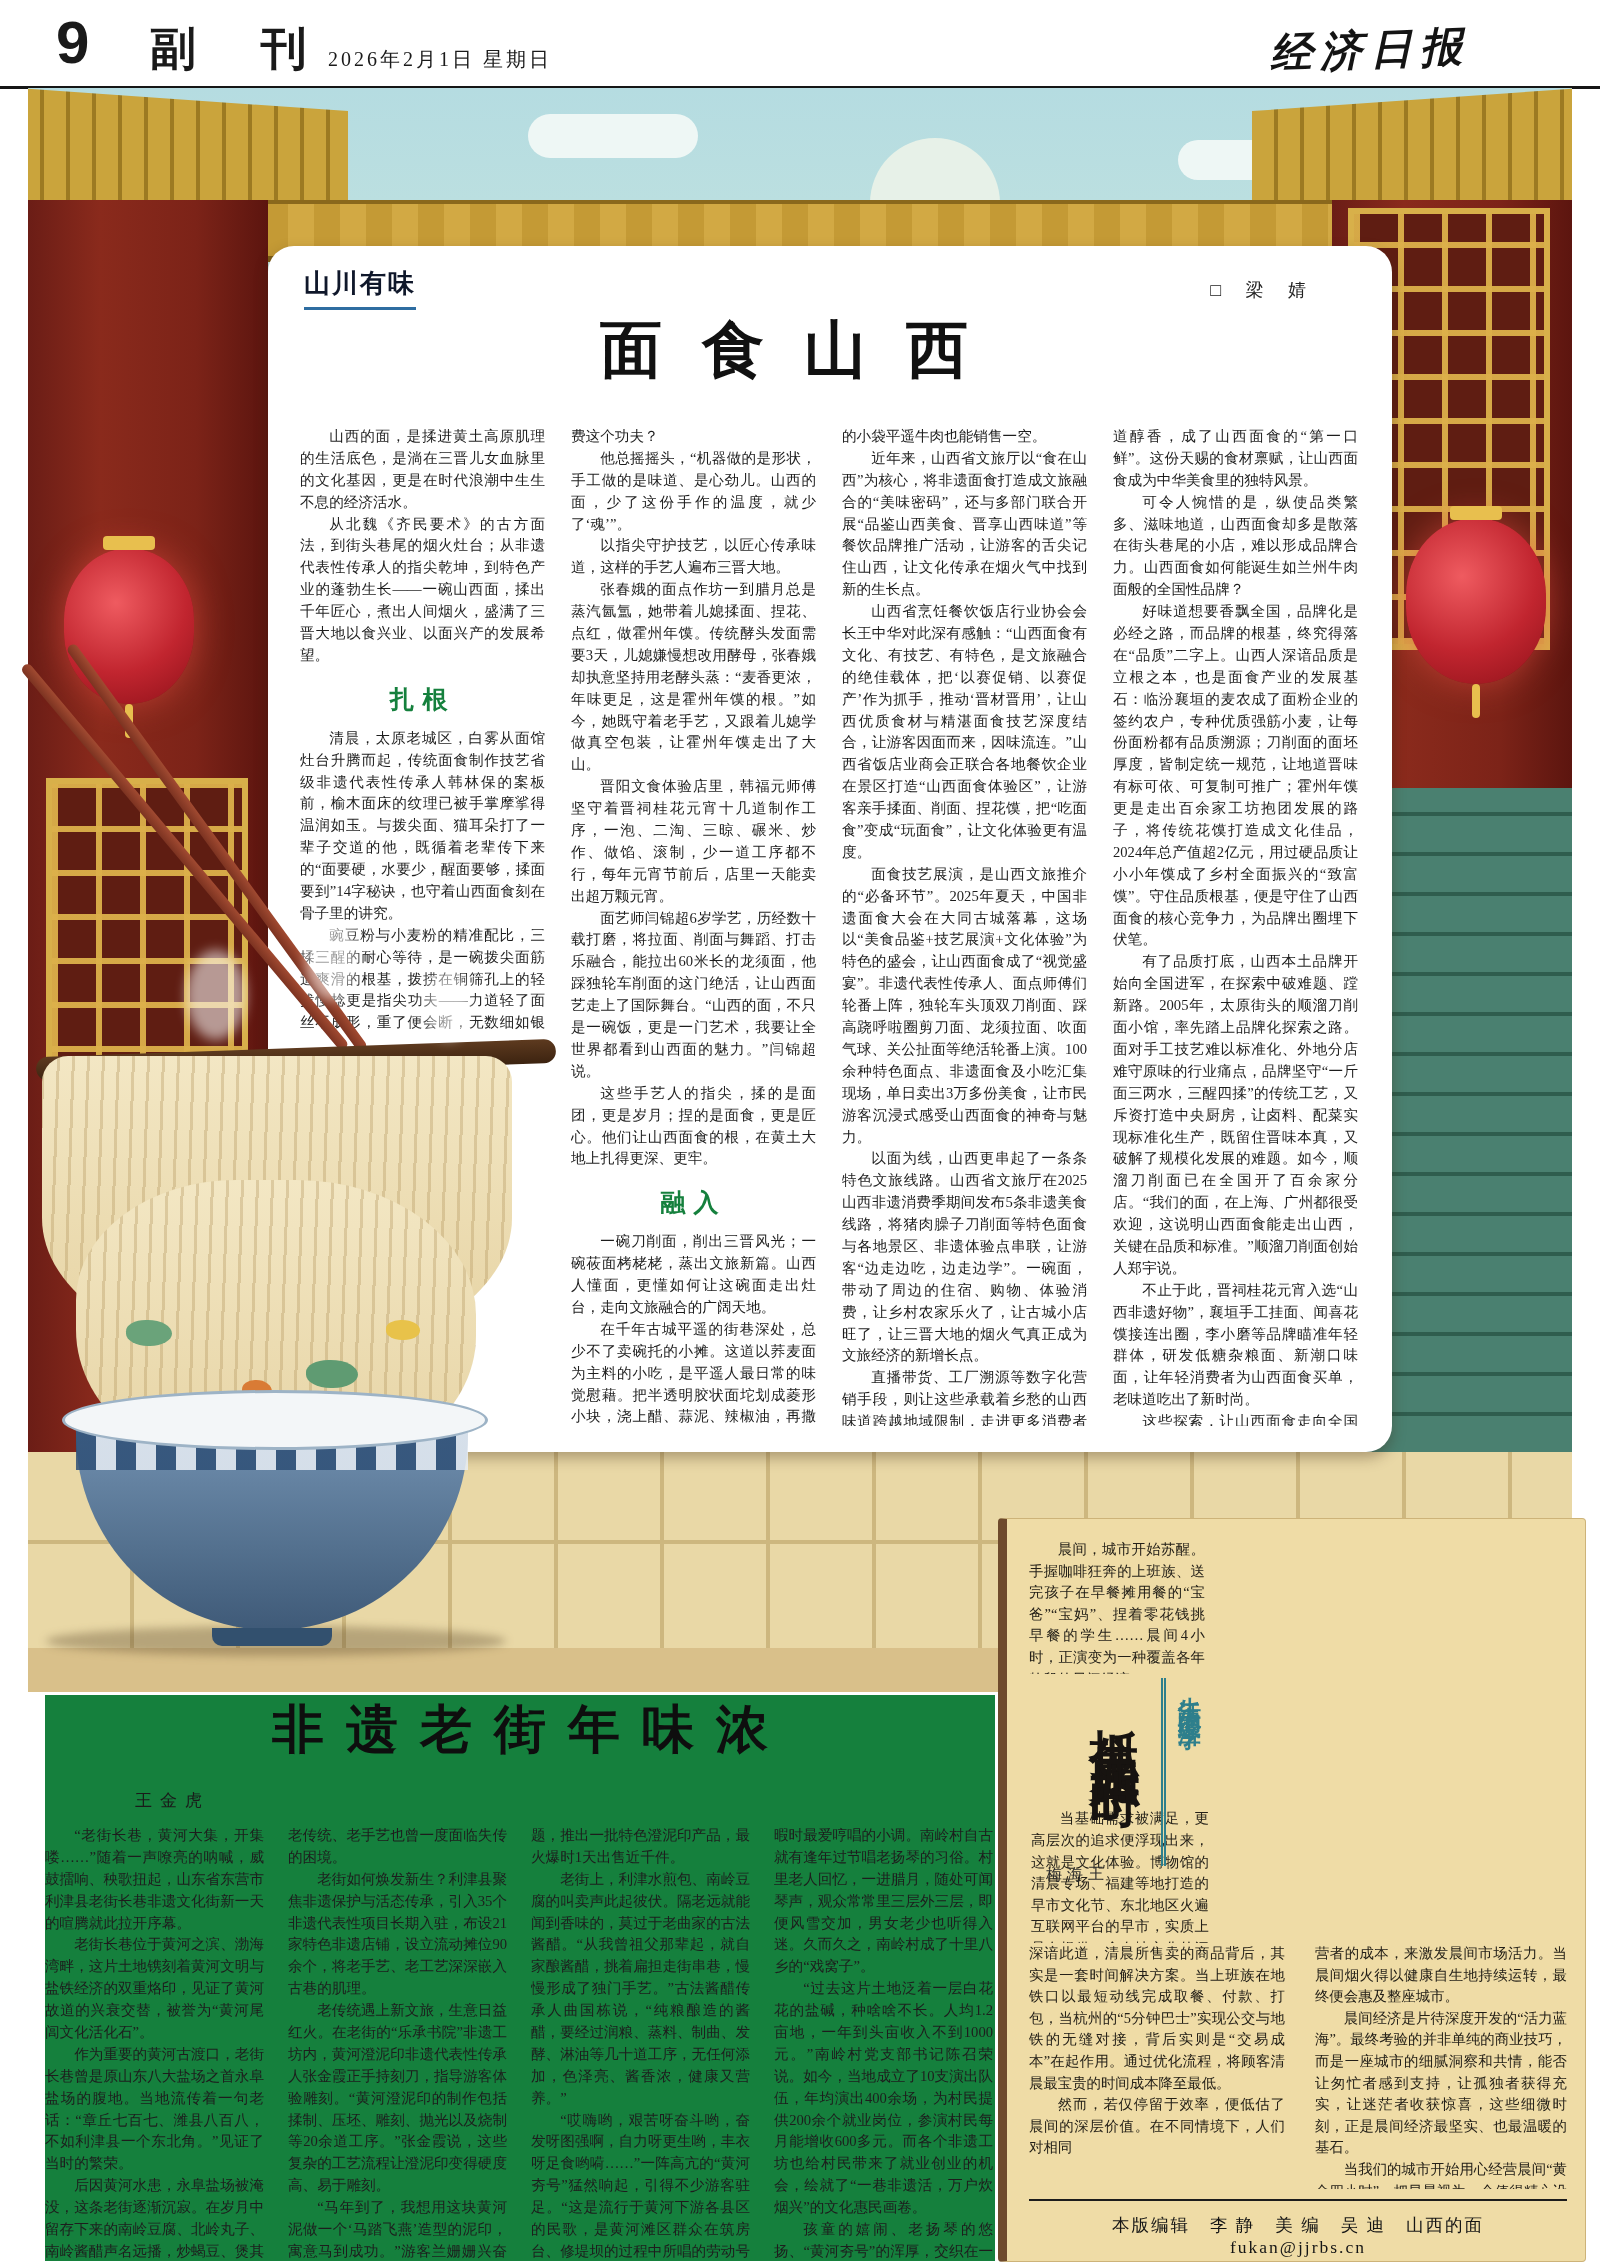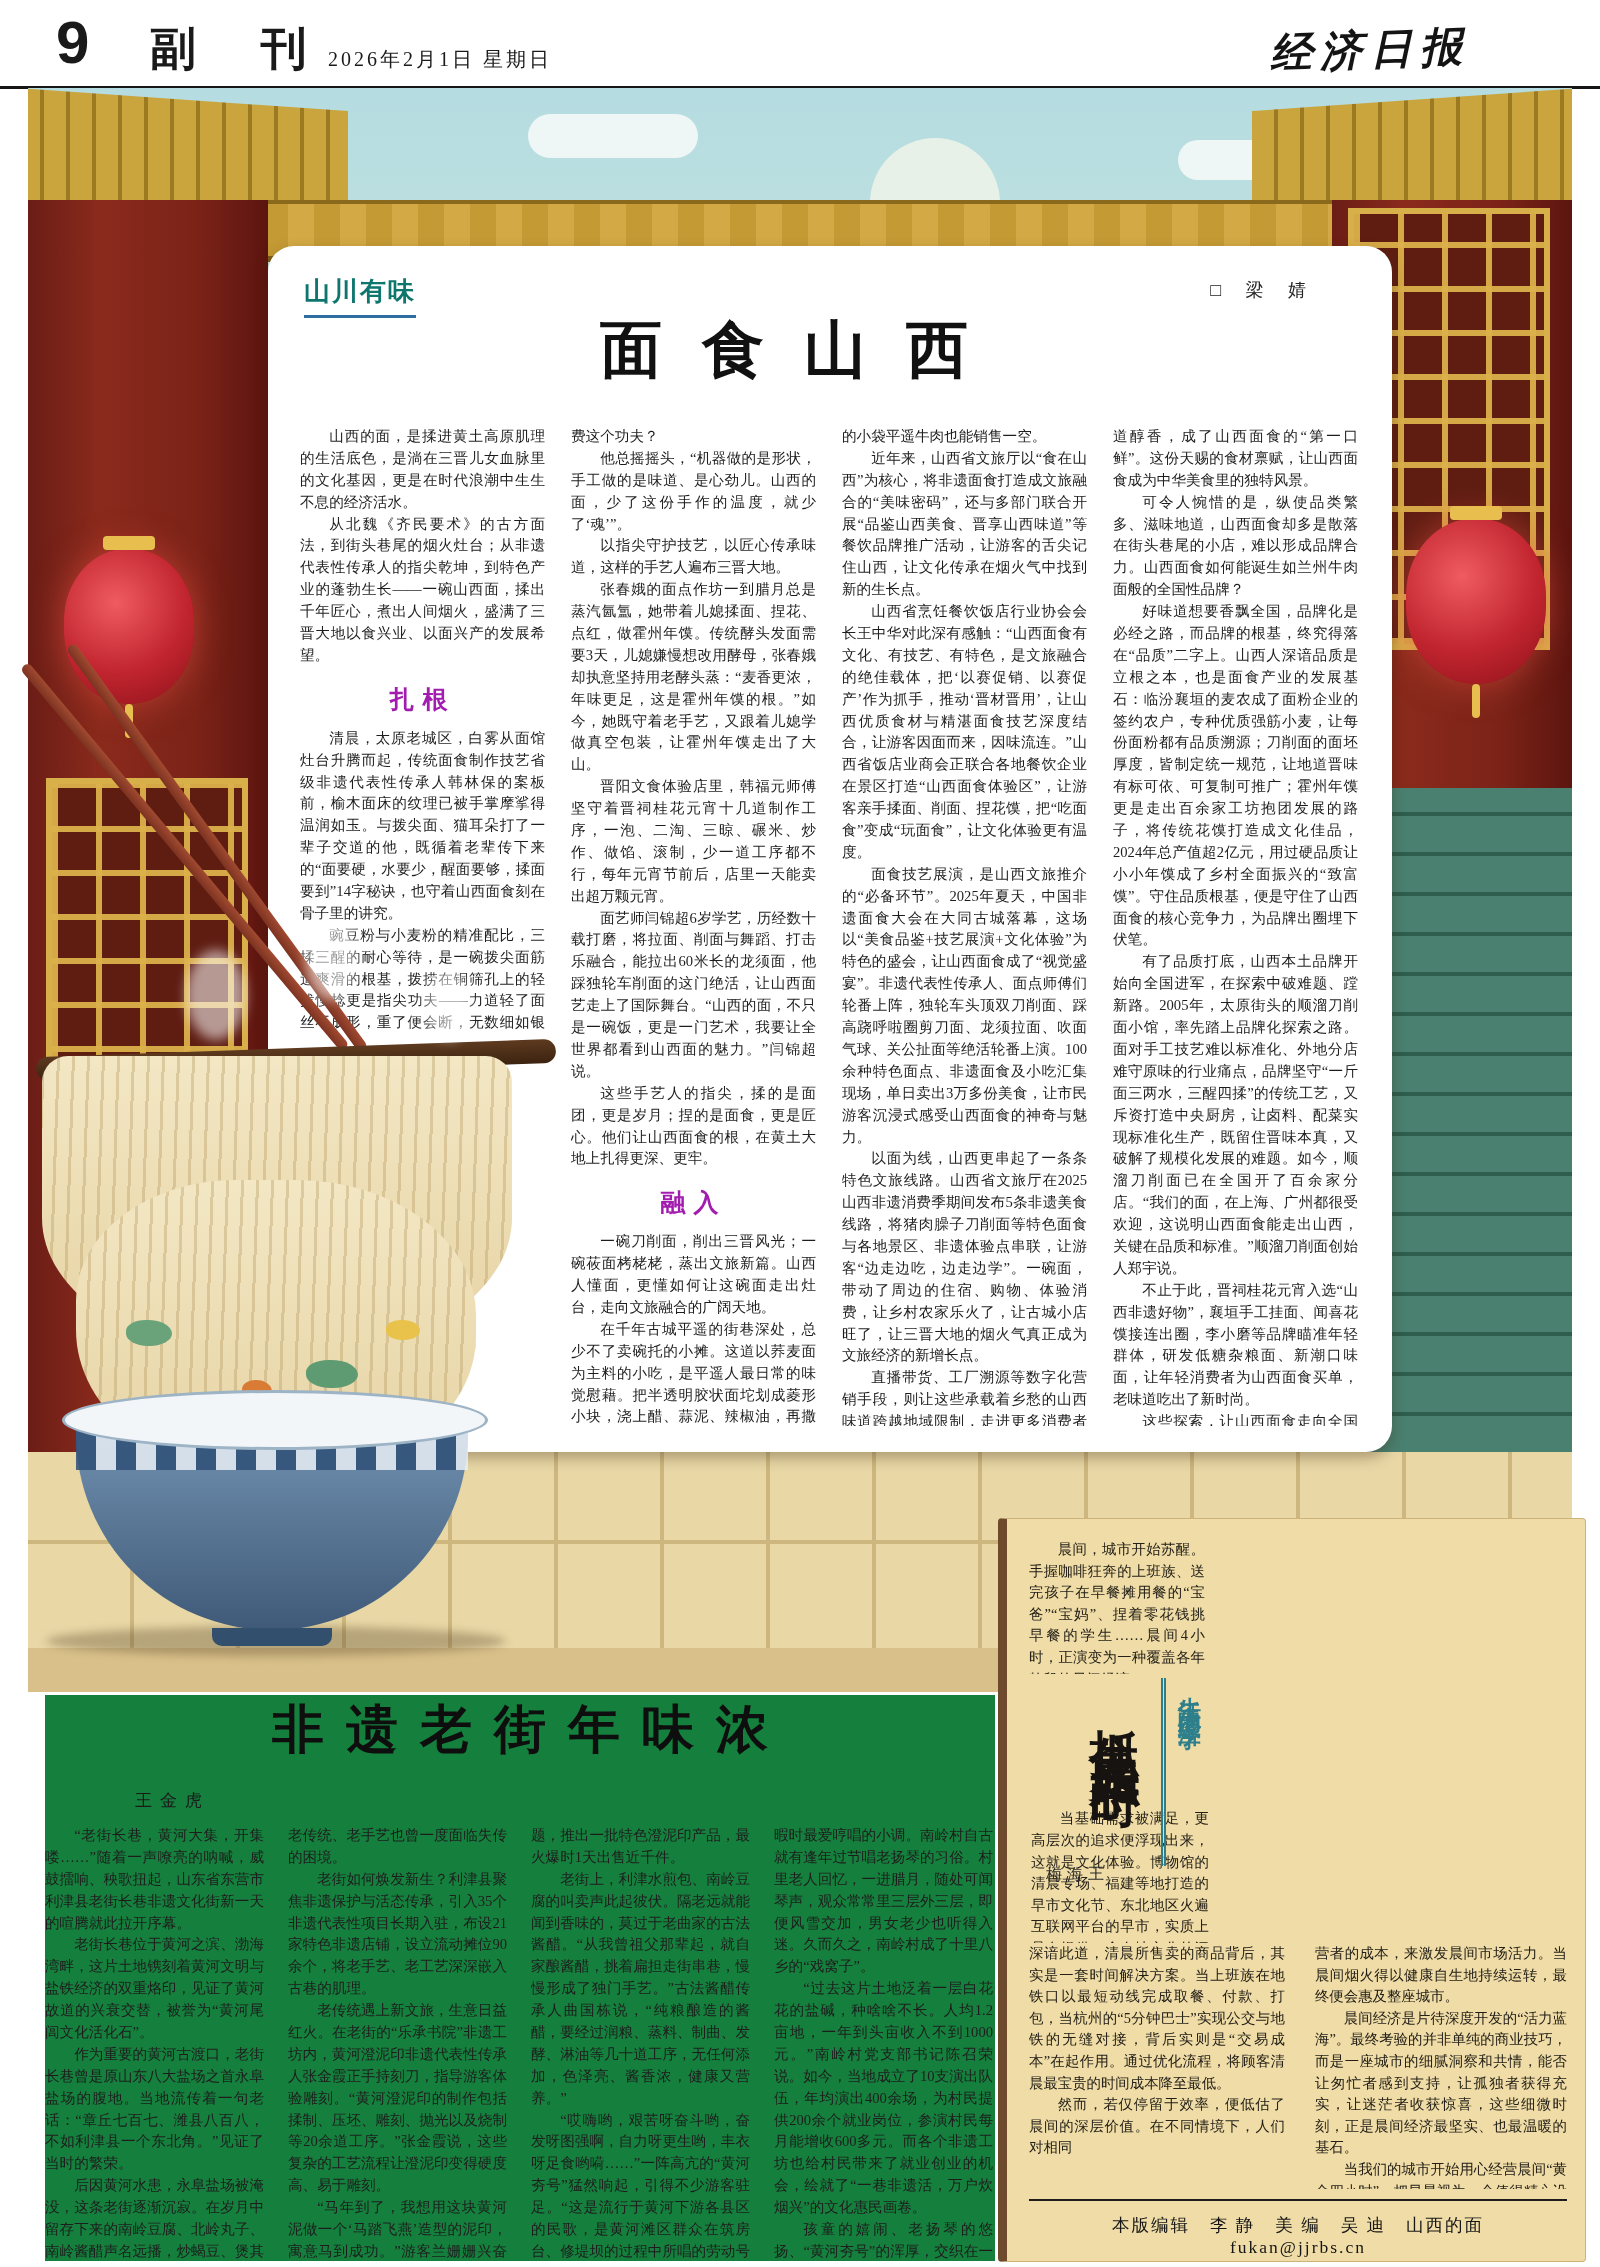--- a/index.html
+++ b/index.html
@@ -53,29 +53,29 @@
   #steam1,#steam2,#steam3{background:#ffffff;opacity:.55;border-radius:50%;filter:blur(6px);}
   #bowl{left:56px;top:770px;width:420px;height:250px;}
   #bowlRim{left:0;top:0;width:420px;height:54px;border-radius:50%;background:#f3f6f8;border:3px solid #9db3c6;}
   #bowlBody{left:14px;top:30px;width:392px;height:210px;border-radius:0 0 200px 200px;background:linear-gradient(#7392b2,#54718f 60%,#3f5a78);}
   #bowlBand{left:14px;top:34px;width:392px;height:46px;background:repeating-linear-gradient(90deg,#2e4f76 0 20px,#e8eef5 20px 40px);opacity:.85;}
   #bowlFoot{left:150px;top:238px;width:120px;height:18px;background:#32506e;border-radius:0 0 10px 10px;}
   #bowlShadow{left:40px;top:1006px;width:460px;height:30px;background:rgba(90,70,40,.35);border-radius:50%;filter:blur(4px);}
 
   
   #panel{left:268px;top:246px;width:1124px;height:1206px;background:#ffffff;border-radius:26px;box-shadow:0 6px 14px rgba(60,40,20,.35);z-index:3;}
-  #kicker{left:36px;top:28px;font-family:"Liberation Sans",sans-serif;font-weight:bold;font-size:26px;color:#0f766e;border-bottom:3px solid #2e6da1;padding-bottom:6px;letter-spacing:2px;}
+  #kicker{left:36px;top:20px;font-family:"Liberation Sans",sans-serif;font-weight:bold;font-size:26px;color:#0f172a;border-bottom:3px solid #2e6da1;padding-bottom:6px;letter-spacing:2px;}
   #mainAuthor{right:76px;top:32px;font-size:18px;letter-spacing:10px;color:#222;}
   #mainTitle{left:0;top:62px;width:1032px;text-align:center;font-family:"Liberation Sans",sans-serif;font-weight:bold;font-size:62px;letter-spacing:40px;text-indent:40px;color:#111;}
   #mainCols{left:32px;top:180px;width:1060px;height:1000px;display:flex;gap:26px;}
   .mcol{width:245px;height:100%;overflow:hidden;}
   #mcol1{height:610px;}
   .para{margin:0;text-indent:2em;font-size:14.6px;line-height:1.5;text-align:justify;color:#1d1d1d;}
   .para.noindent{text-indent:0;}
-  .subhead{margin:16px 0 12px;text-align:center;font-family:Liberation Sans, sans-serif;font-weight:bold;font-size:25px;letter-spacing:8px;color:#a21caf;}
+  .subhead{margin:16px 0 12px;text-align:center;font-family:Liberation Sans, sans-serif;font-weight:bold;font-size:25px;letter-spacing:8px;color:#15803d;}
 
   
   #blArticle{left:45px;top:1695px;width:950px;height:566px;background:#15803d;}
   #blTitle{left:0;top:0;width:950px;text-align:center;font-weight:bold;font-size:52px;letter-spacing:22px;text-indent:22px;color:#0e0e0e;}
   #blAuthor{left:0;top:94px;width:950px;text-align:left;font-size:17px;letter-spacing:8px;padding-left:90px;box-sizing:border-box;}
   #blCols{left:0;top:130px;width:950px;height:436px;display:flex;gap:24px;}
   .blcol{width:219px;height:100%;overflow:hidden;}
 
   
   #brBox{left:998px;top:1518px;width:588px;height:744px;background:#efdca6;border:1px solid #cdb379;border-left:9px solid #6e4a2c;border-radius:4px;box-sizing:border-box;z-index:6;padding:20px 18px 10px 22px;}

